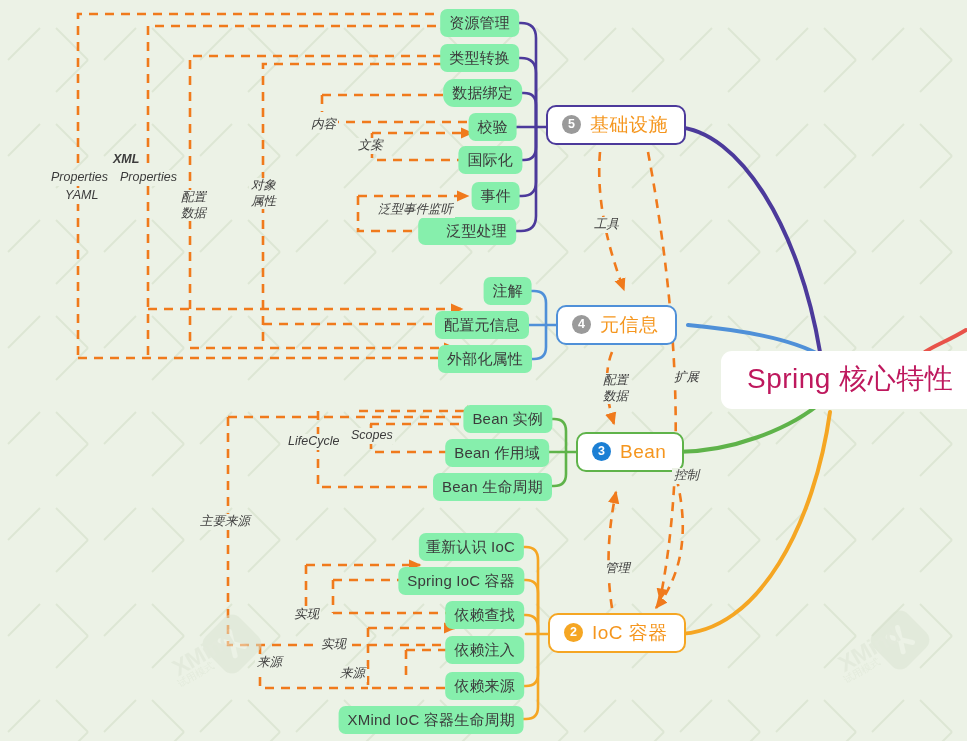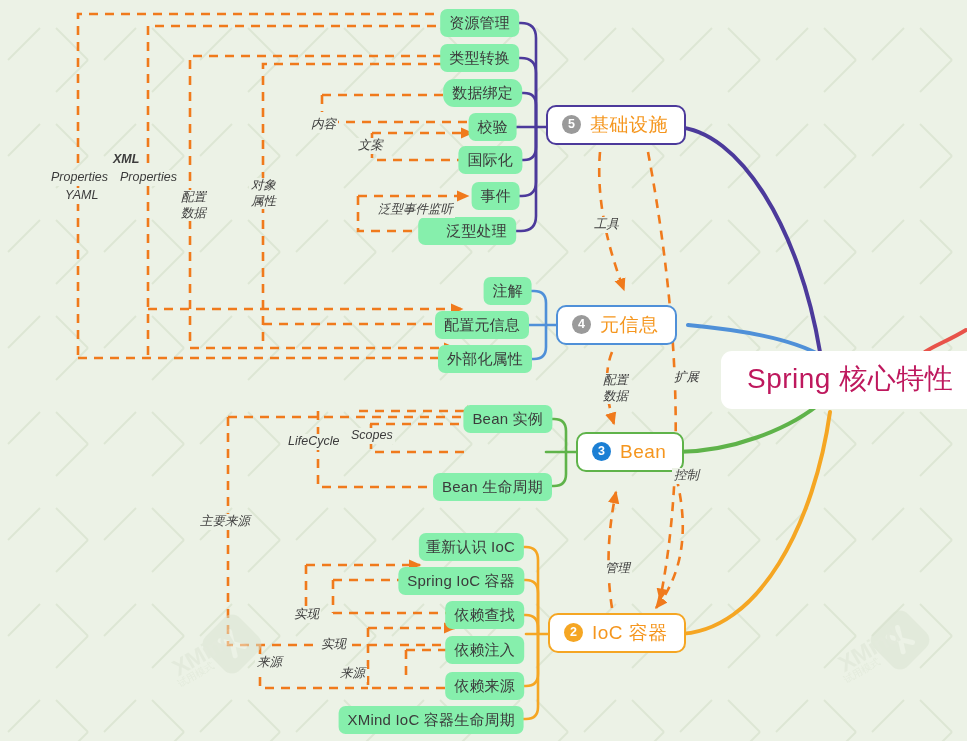--- a/index.html
+++ b/index.html
@@ -239,20 +239,21 @@
   <div class="leaf r" style="left:517px;top:113px;">校验</div>
   <div class="leaf r" style="left:522px;top:146px;">国际化</div>
   <div class="leaf r" style="left:520px;top:182px;">事件</div>
   <div class="leaf r" style="left:516px;top:217px;padding-left:28px;">泛型处理</div>
 
   <div class="leaf r" style="left:532px;top:277px;">注解</div>
   <div class="leaf r" style="left:529px;top:311px;">配置元信息</div>
   <div class="leaf r" style="left:532px;top:345px;">外部化属性</div>
 
   <div class="leaf r" style="left:552px;top:405px;">Bean 实例</div>
+  <div class="leaf r" style="left:549px;top:439px;">Bean 作用域</div>
   <div class="leaf r" style="left:552px;top:473px;">Bean 生命周期</div>
 
   <div class="leaf r" style="left:524px;top:533px;padding-left:7px;">重新认识 IoC</div>
   <div class="leaf r" style="left:524px;top:567px;">Spring IoC 容器</div>
   <div class="leaf r" style="left:524px;top:601px;">依赖查找</div>
   <div class="leaf r" style="left:524px;top:636px;">依赖注入</div>
   <div class="leaf r" style="left:524px;top:672px;">依赖来源</div>
   <div class="leaf r" style="left:524px;top:706px;">XMind IoC 容器生命周期</div>
 
   <div class="rlabel bg" style="left:111px;top:152px;font-weight:bold;">XML</div>

